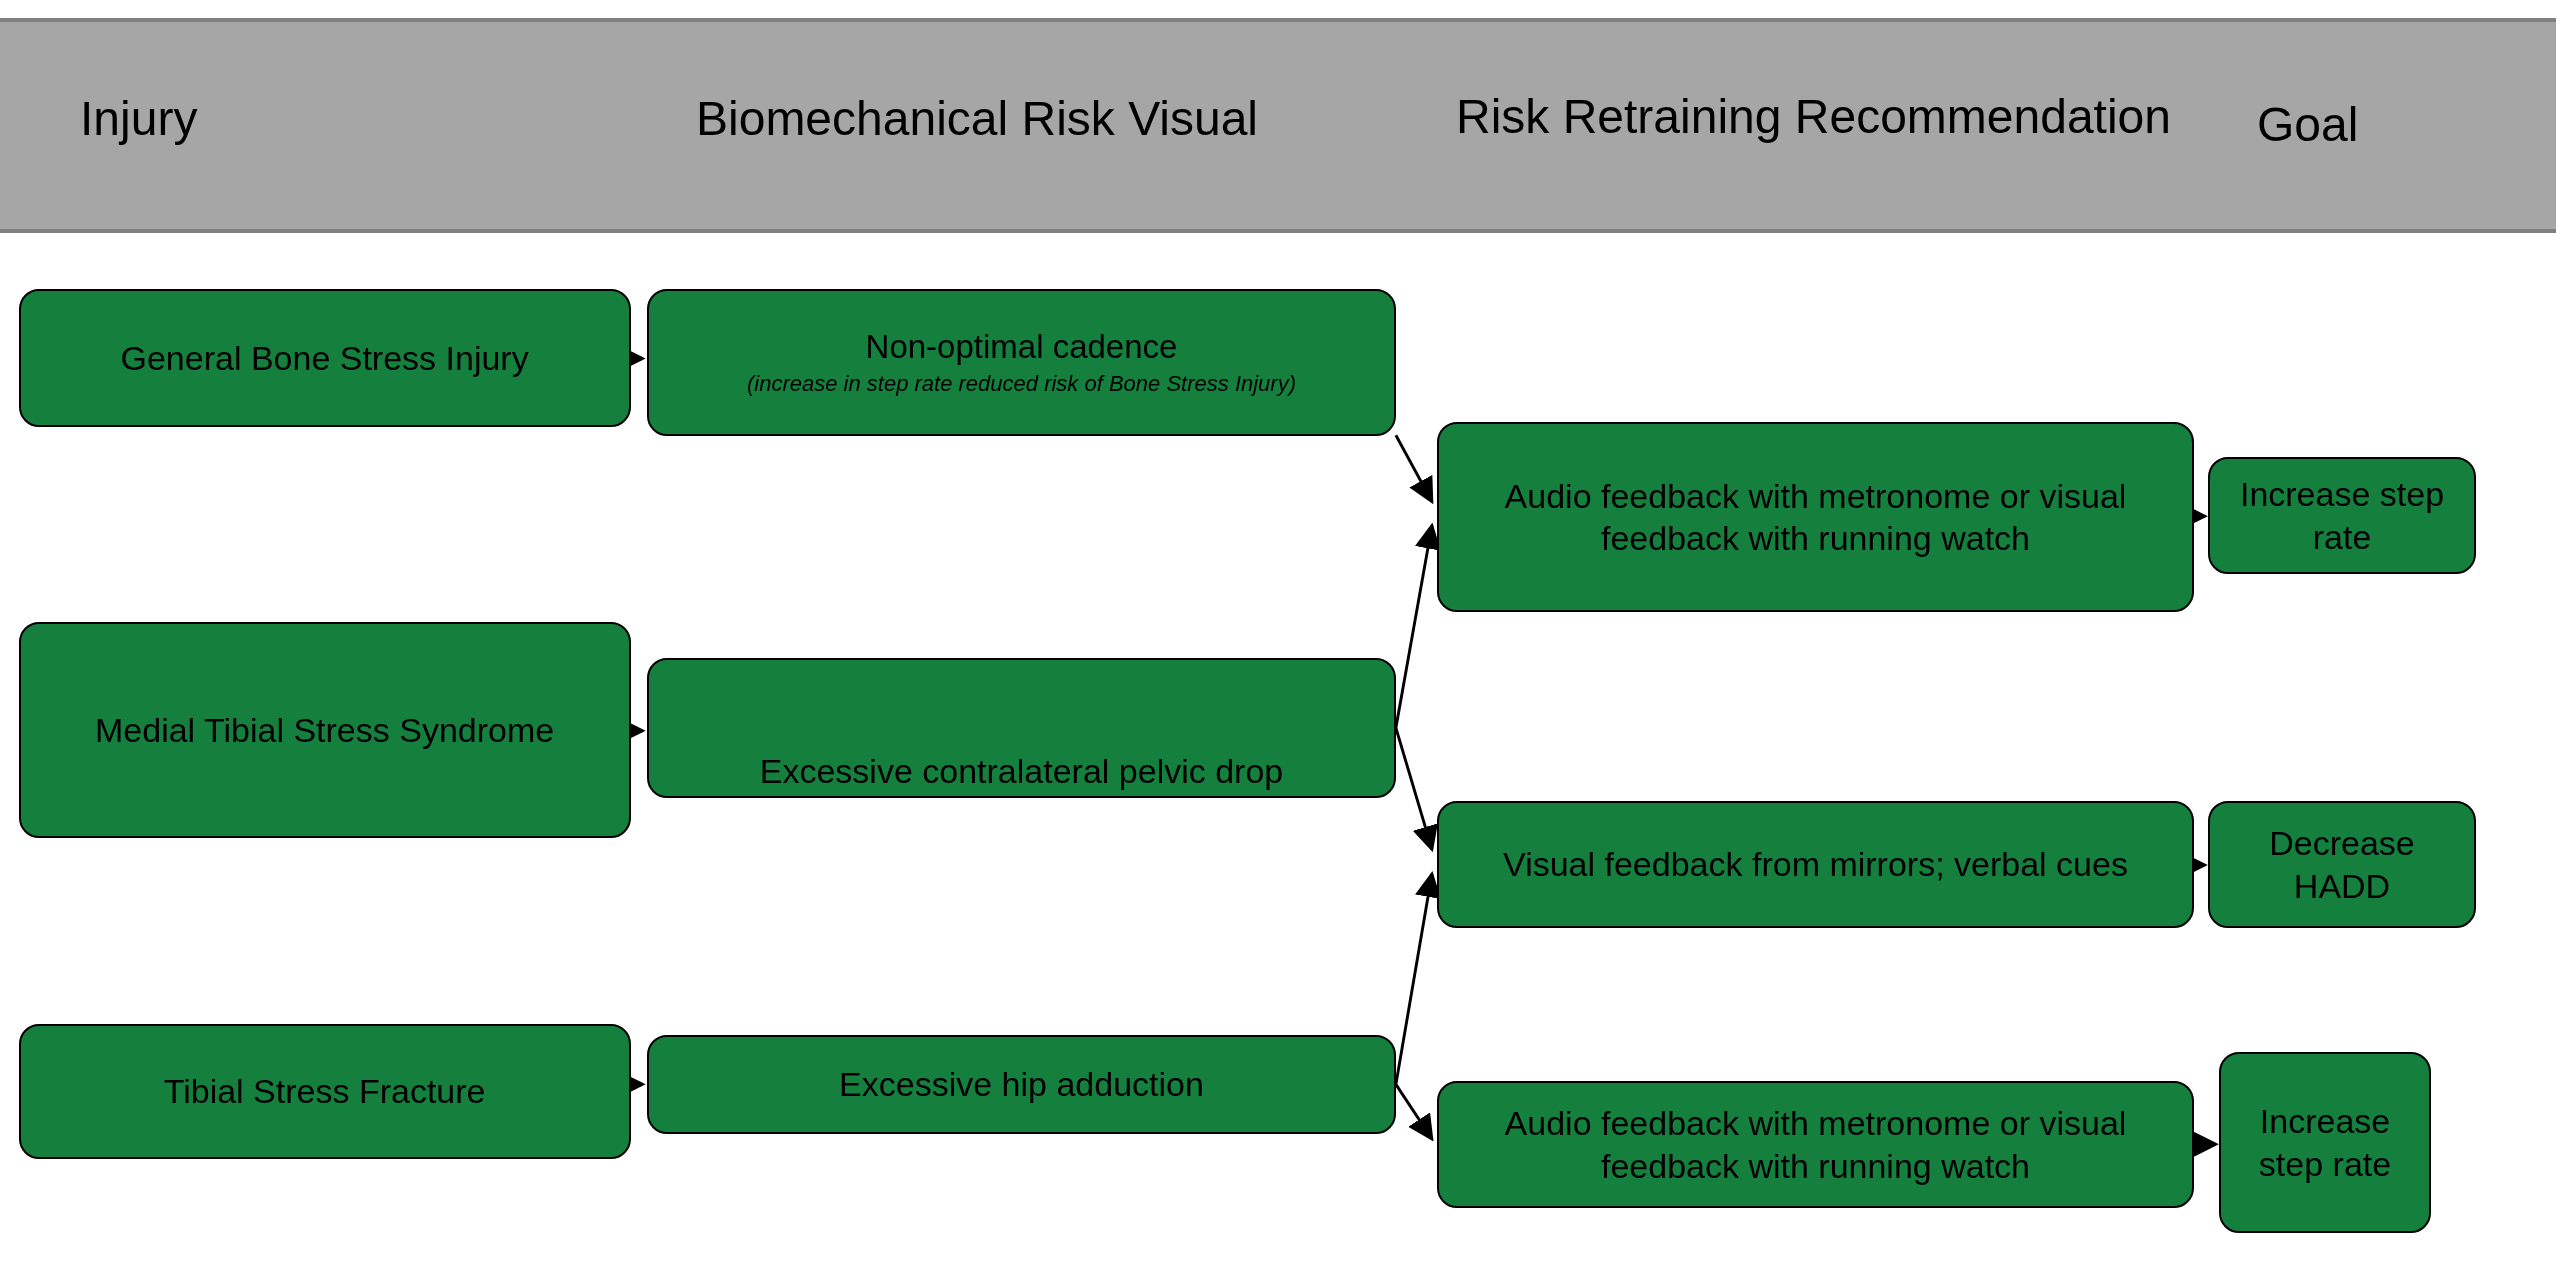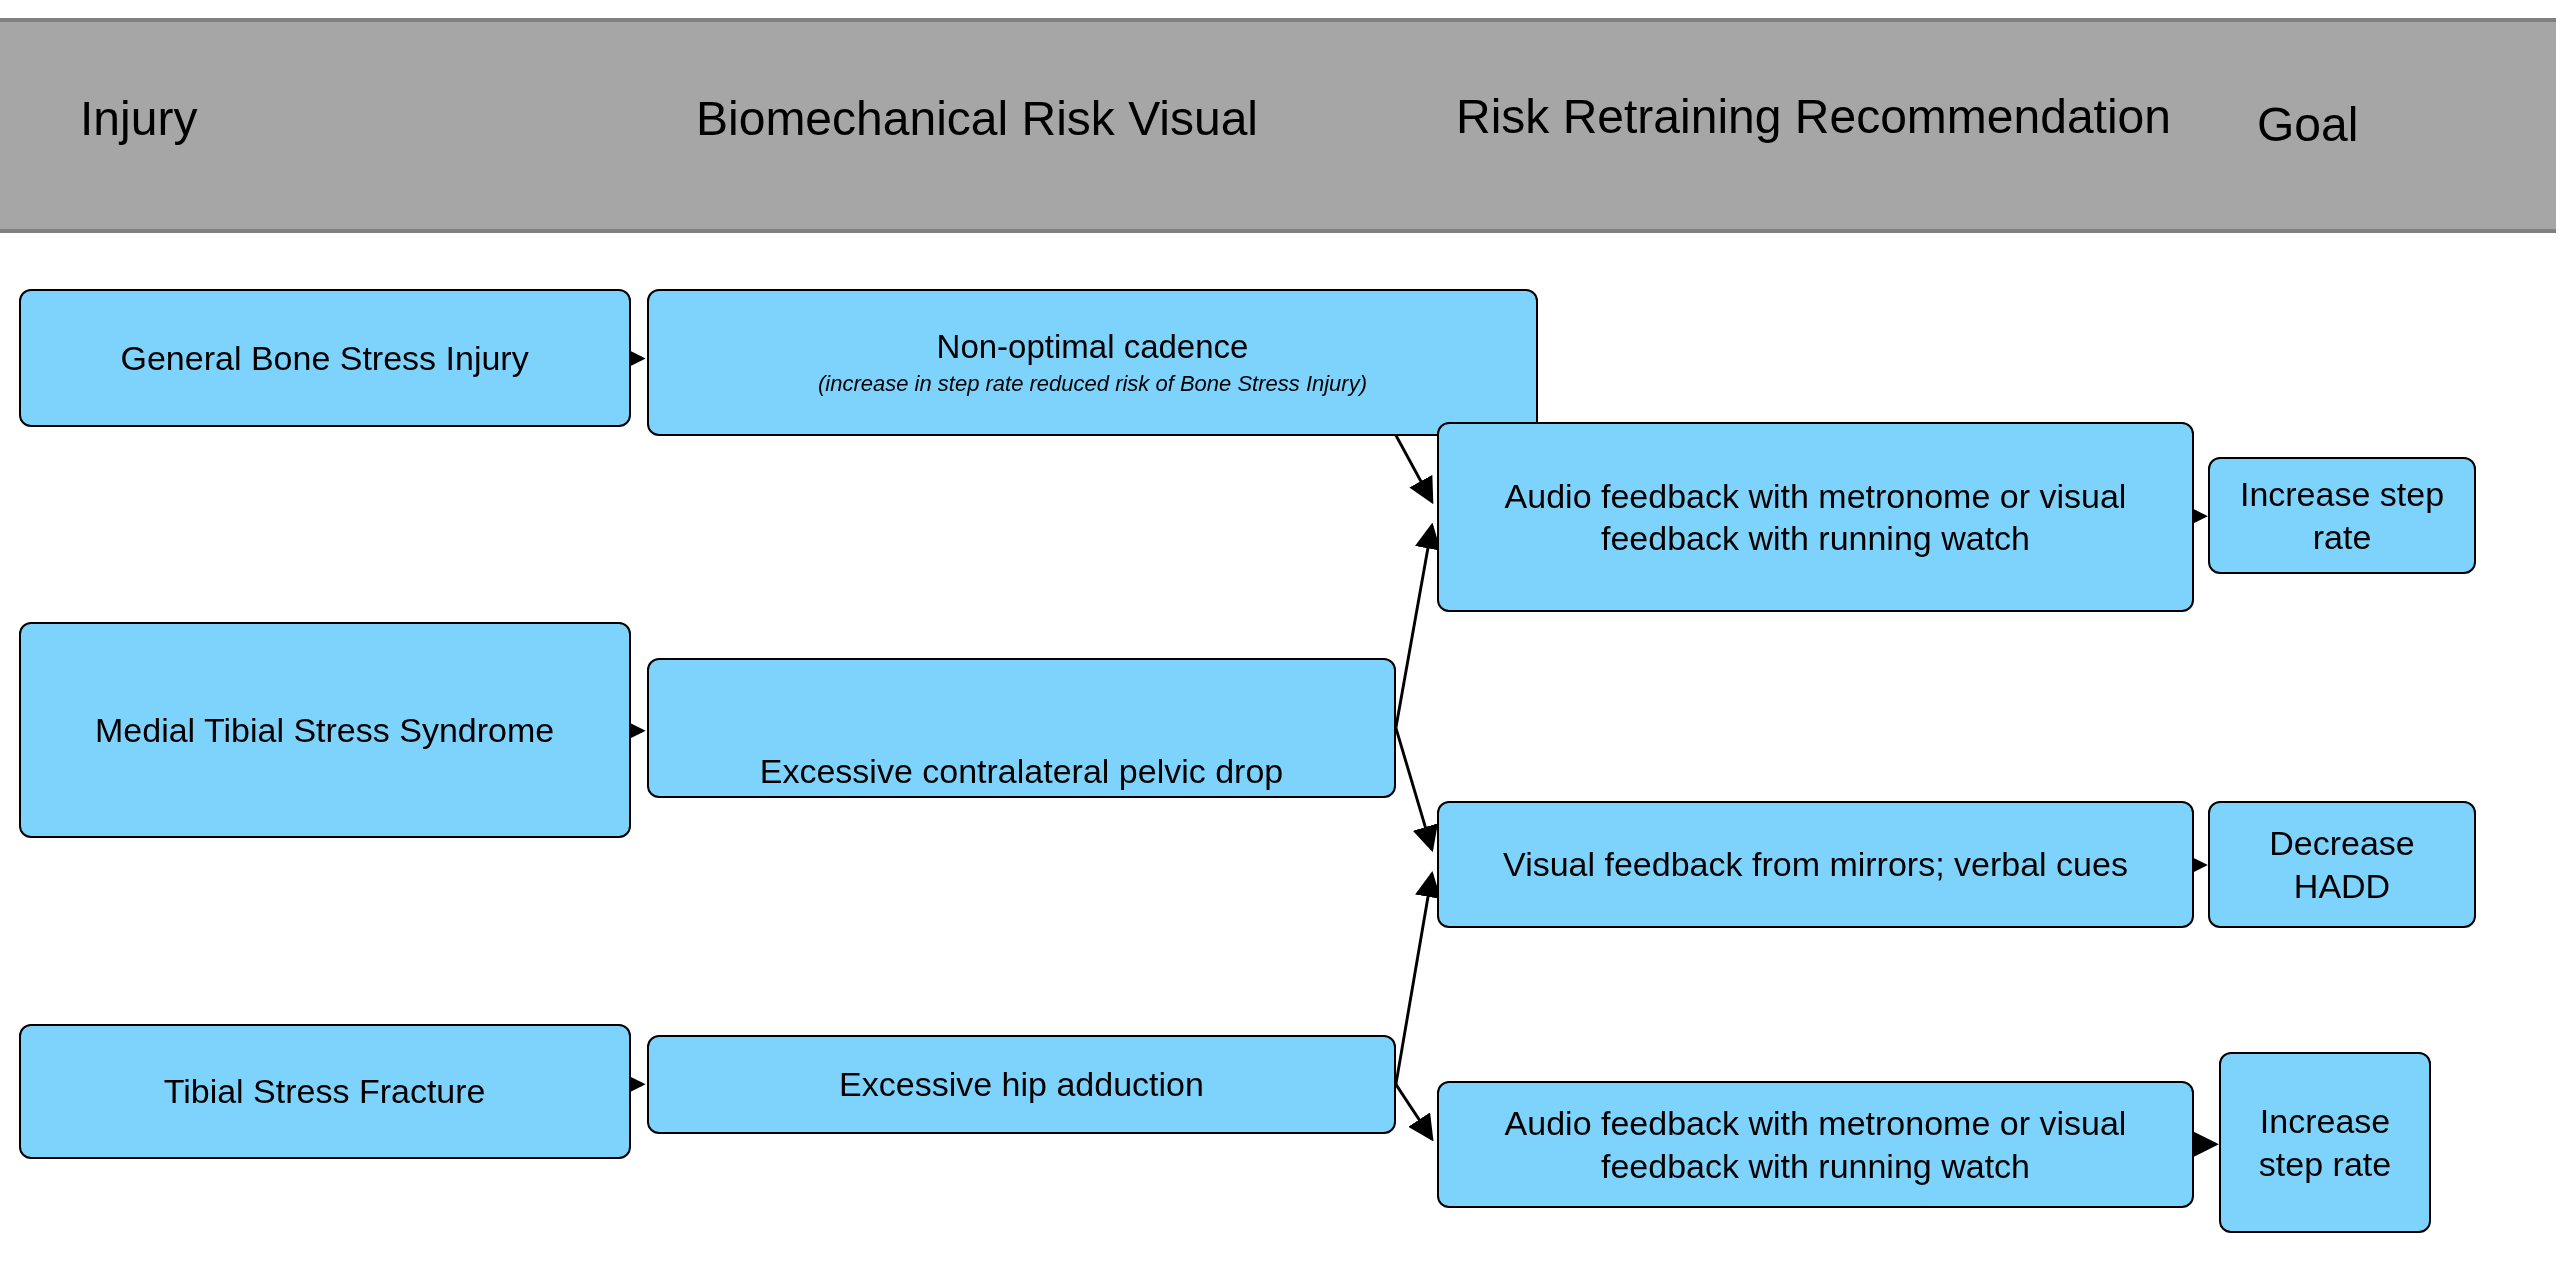--- a/index.html
+++ b/index.html
@@ -46,23 +46,23 @@
     left: 0;
     top: 0;
     width: 2576px;
     height: 1262px;
     pointer-events: none;
   }
 
   
   .node {
     position: absolute;
-    background: #7dd3fc;
+    background: #15803d;
     border: 2.9px solid #000000;
-    border-radius: 12px;
+    border-radius: 20px;
     box-sizing: border-box;
     display: flex;
     align-items: center;
     justify-content: center;
     text-align: center;
     color: #000000;
     font-size: 34px;
     line-height: 1.24;
     padding: 3.5px 15px;
   }
@@ -71,21 +71,21 @@
     display: block;
     font-style: italic;
     font-size: 22px;
     line-height: 1.3;
     margin-top: 2.3px;
   }
   .node-stack { display: block; width: 100%; }
 
   
   #node-gbsi       { left: 18.6px;   top: 289px;  width: 612px; height: 138px; }
-  #node-cadence    { left: 647px; top: 289px;  width: 891px; height: 147px; font-size: 33px; }
+  #node-cadence    { left: 647px; top: 289px;  width: 749px; height: 147px; font-size: 33px; }
   #node-audio-1    { left: 1437px; top: 422px;  width: 757px; height: 190px; }
   #node-goal-1     { left: 2208px; top: 457px;  width: 268px;  height: 117px; }
 
   
   #node-mtss       { left: 18.6px;   top: 622px; width: 612px; height: 216px; }
   #node-pelvic     { left: 647px; top: 658px; width: 749px; height: 140px; align-items: flex-end; }
   #node-mirrors    { left: 1437px; top: 801px; width: 757px; height: 127px; }
   #node-goal-2     { left: 2208px; top: 801px; width: 268px;  height: 127px; }
 
   

